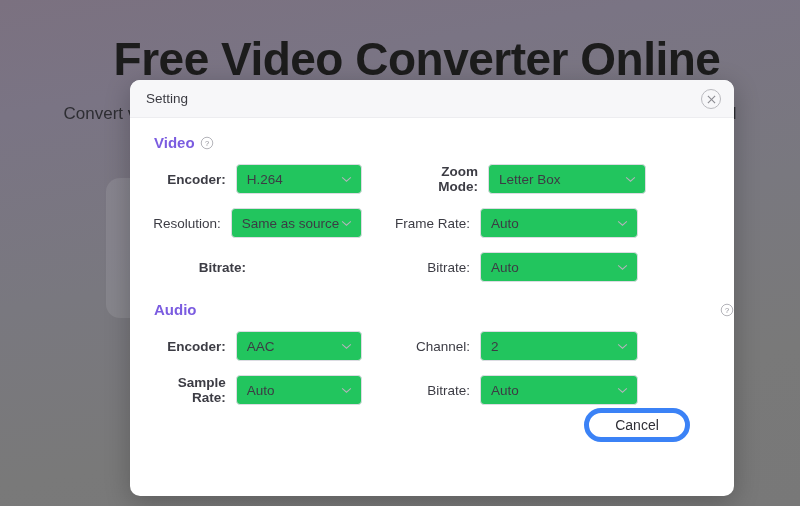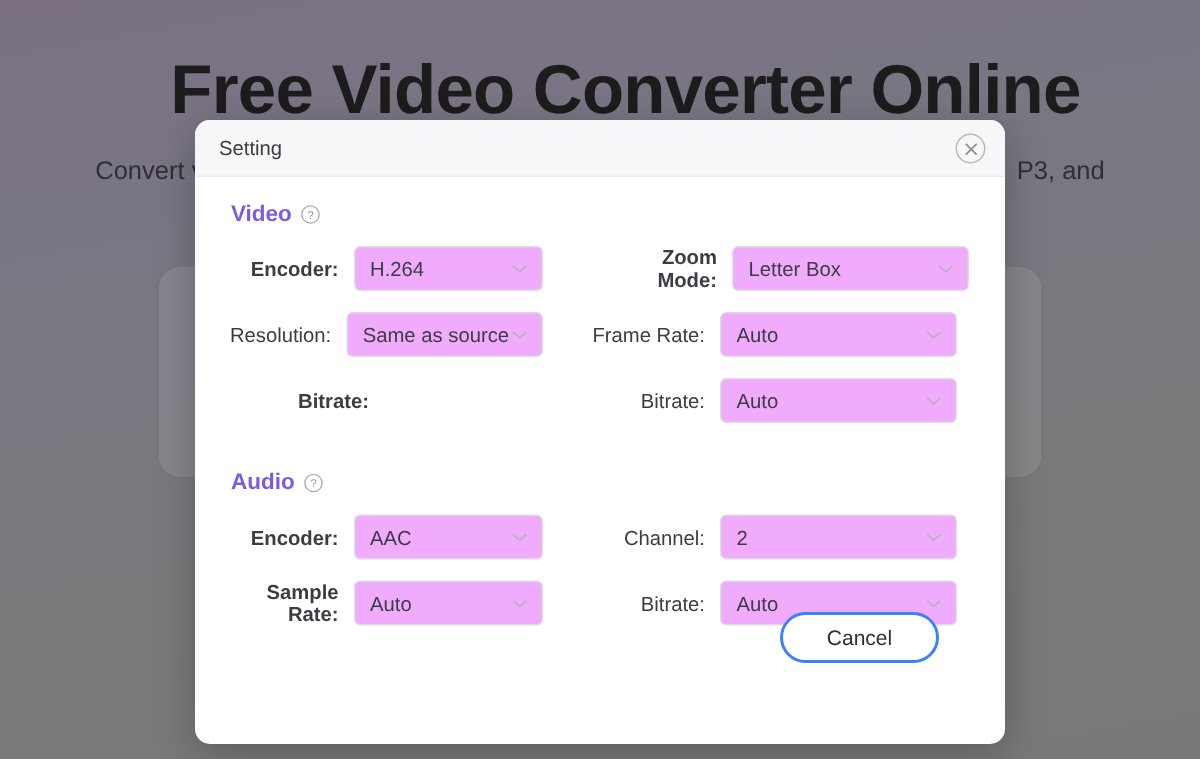--- a/index.html
+++ b/index.html
@@ -68,21 +68,21 @@
     height: 60px;
     border-radius: 10px;
     background: rgba(255,255,255,0.04);
   }
 
   
   .modal {
     position: absolute;
     left: 130px;
     top: 80px;
-    width: 540px;
+    width: 604px;
     height: 416px;
     background: #ffffff;
     border-radius: 10px;
     box-shadow: 0 6px 26px rgba(0,0,0,0.24);
     overflow: hidden;
   }
 
   .modal-header {
     position: relative;
     height: 38px;
@@ -165,21 +165,21 @@
   }
 
   .field.left .flabel { margin-left: 0; font-weight: bold; }
 
   .select {
     position: relative;
     width: 158px;
     height: 30px;
     border: 1px solid #dcdce2;
     border-radius: 4px;
-    background: #f0abfc;
+    background: #22c55e;
     display: flex;
     align-items: center;
     cursor: pointer;
   }
   .select .sval {
     font-size: 13.5px;
     color: #3c3c44;
     padding-left: 10px;
     flex: 1;
     overflow: hidden;
@@ -212,21 +212,21 @@
     font-size: 14px;
     cursor: pointer;
     display: inline-flex;
     align-items: center;
     justify-content: center;
   }
 
   .btn-cancel {
     width: 106px;
     background: #fff;
-    border: 2px solid #3b82f6;
+    border: 5px solid #3b82f6;
     color: #2f2f36;
   }
 
   .btn-ok {
     width: 106px;
     background: #8562e4;
     border: 1px solid #8562e4;
     color: #ffffff;
     font-weight: bold;
   }
@@ -330,21 +330,21 @@
             <span class="sval">Auto</span>
             <span class="chev">
               <svg width="11" height="7" viewBox="0 0 12 8">
                   <path d="M1 1.5 L6 6 L11 1.5" fill="none" stroke="#b3b3ba" stroke-width="1.2"></path>
                 </svg>
             </span>
           </div>
         </div>
       </div>
 
-      <div class="section-head" style="margin-top:24px;">
+      <div class="section-head" style="margin-top:12px;justify-content:space-between;">
         <span class="sec-label">Audio</span>
         <span class="help-icon">
           <svg width="14" height="14" viewBox="0 0 16 16">
             <circle cx="8" cy="8" r="6.6" fill="none" stroke="#a9a9b0" stroke-width="1"></circle>
             <text x="8" y="11.4" text-anchor="middle" font-size="8.5" fill="#8e8e96" font-family="Liberation Sans, sans-serif">?</text>
           </svg>
         </span>
       </div>
 
       <div class="grid">

